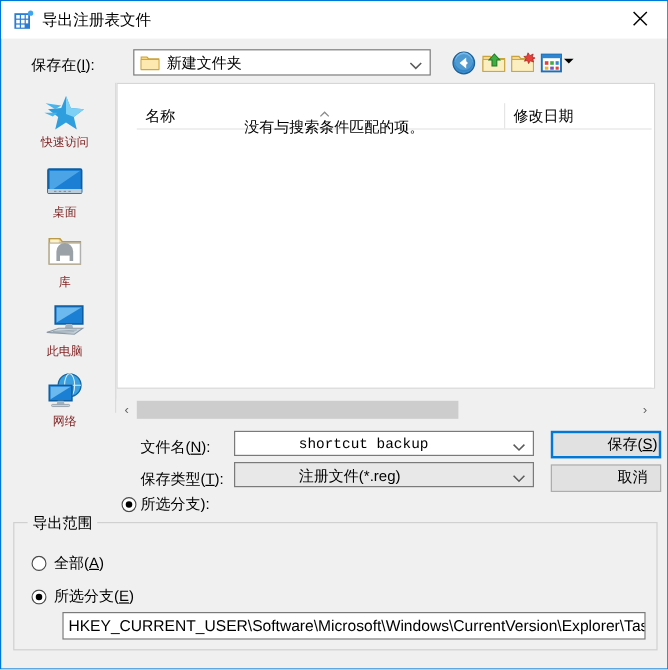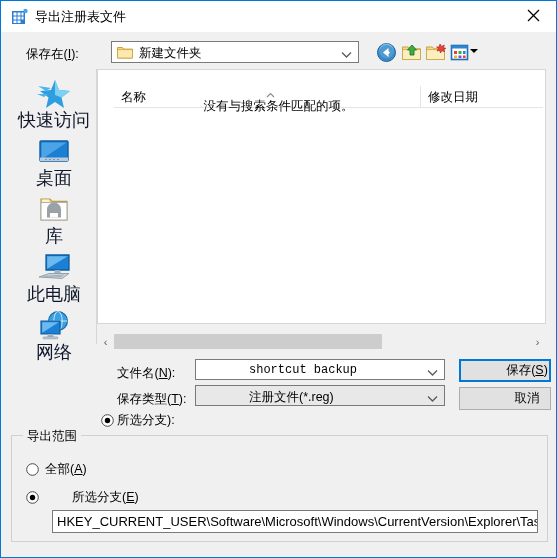--- a/index.html
+++ b/index.html
@@ -119,22 +119,22 @@
     text-align: center;
     cursor: default;
   }
   .place .picon {
     display: block;
     margin: 0 auto 2px auto;
     width: 36px; height: 34px;
   }
   .place .plabel {
     display: block;
-    font-size: 18px;
-    color: #0f172a;
+    font-size: 10px;
+    color: #7f1d1d;
     line-height: 14px;
   }
 
   
   #listframe {
     position: absolute;
     left: 96px; top: 68px;
     width: 449px; height: 255px;
     background: #ffffff;
     border: 1px solid #d6d6d6;
@@ -315,21 +315,21 @@
 
   .radio-row {
     position: absolute;
     left: 25px;
     height: 16px;
     display: flex;
     align-items: center;
     cursor: default;
   }
   #radio-all { top: 460px; }
-  #radio-branch { top: 488px; gap: 27px; }
+  #radio-branch { top: 488px; }
   .radio-row .rlabel {
     font-size: 12.5px;
     margin-left: 6px;
     white-space: nowrap;
   }
   .radio-mark {
     position: relative;
     width: 13px; height: 13px;
     flex: 0 0 13px;
   }

